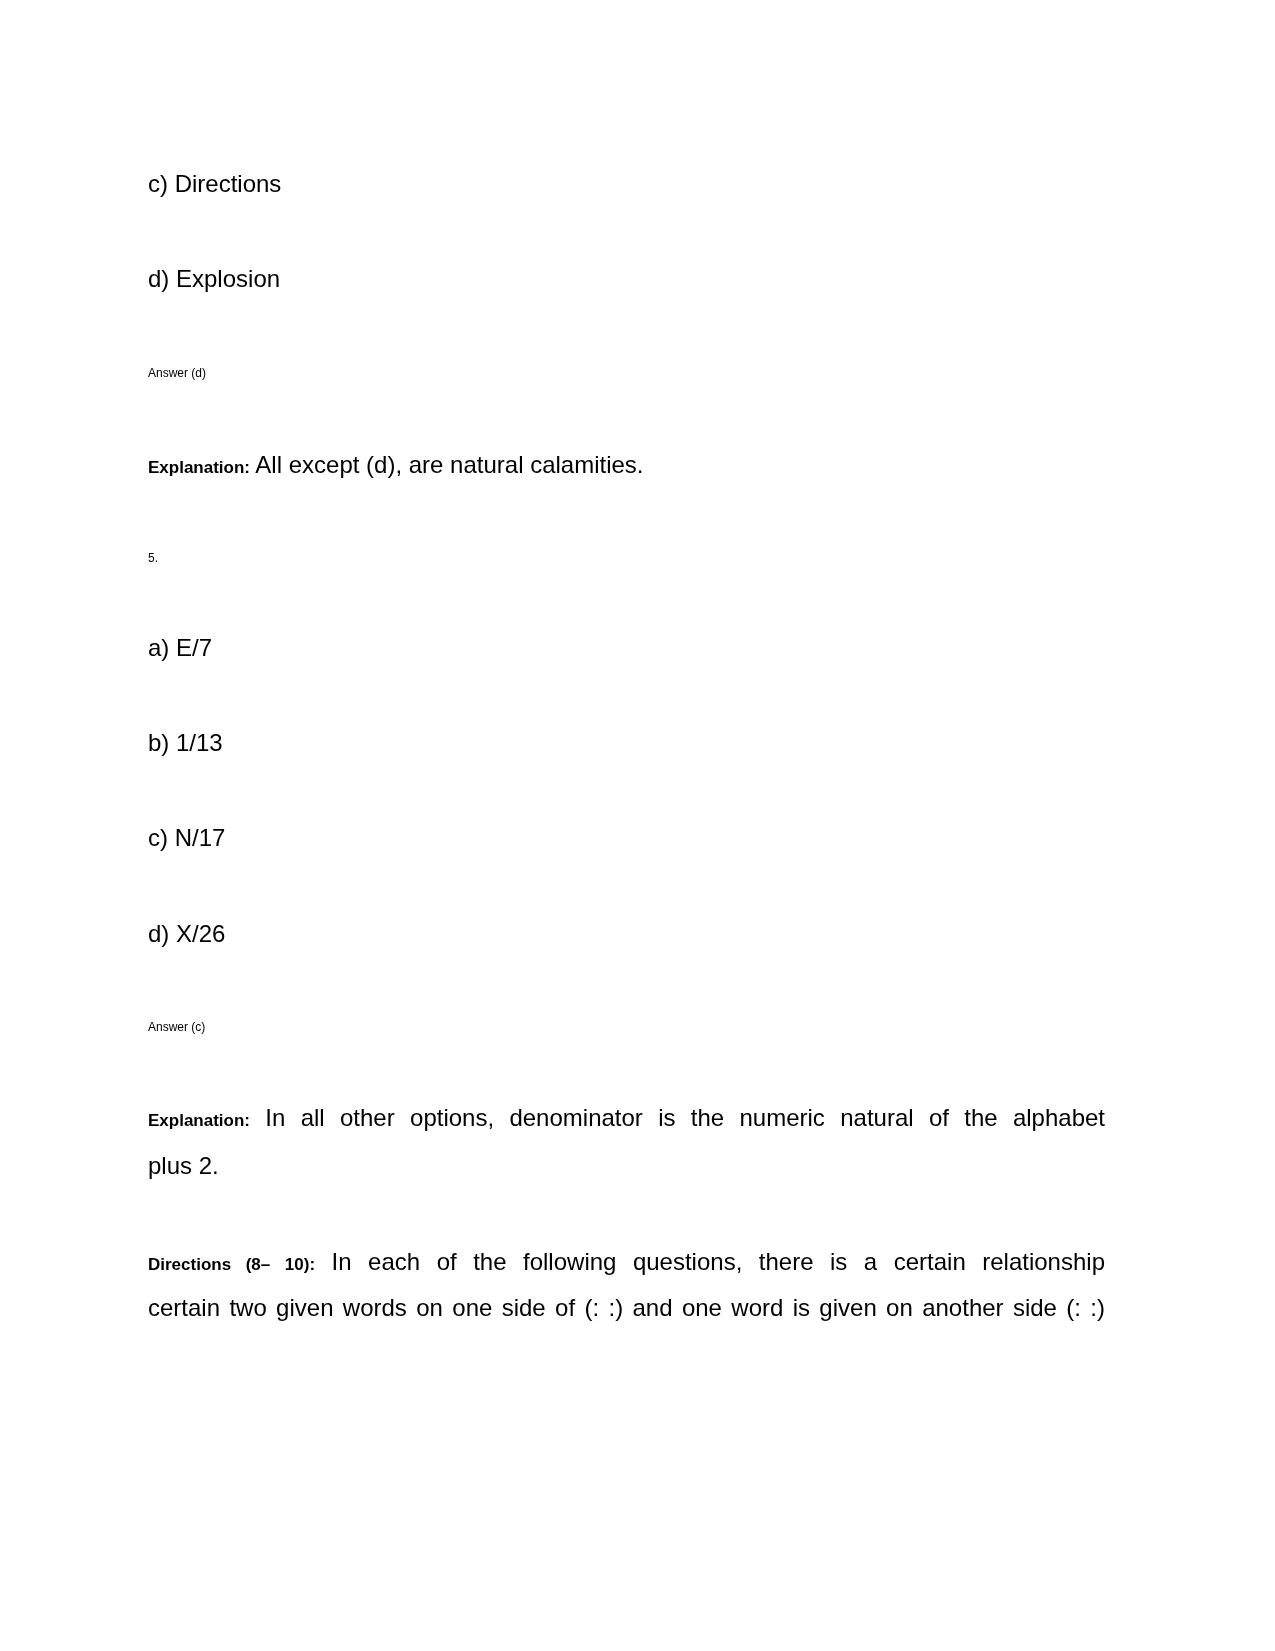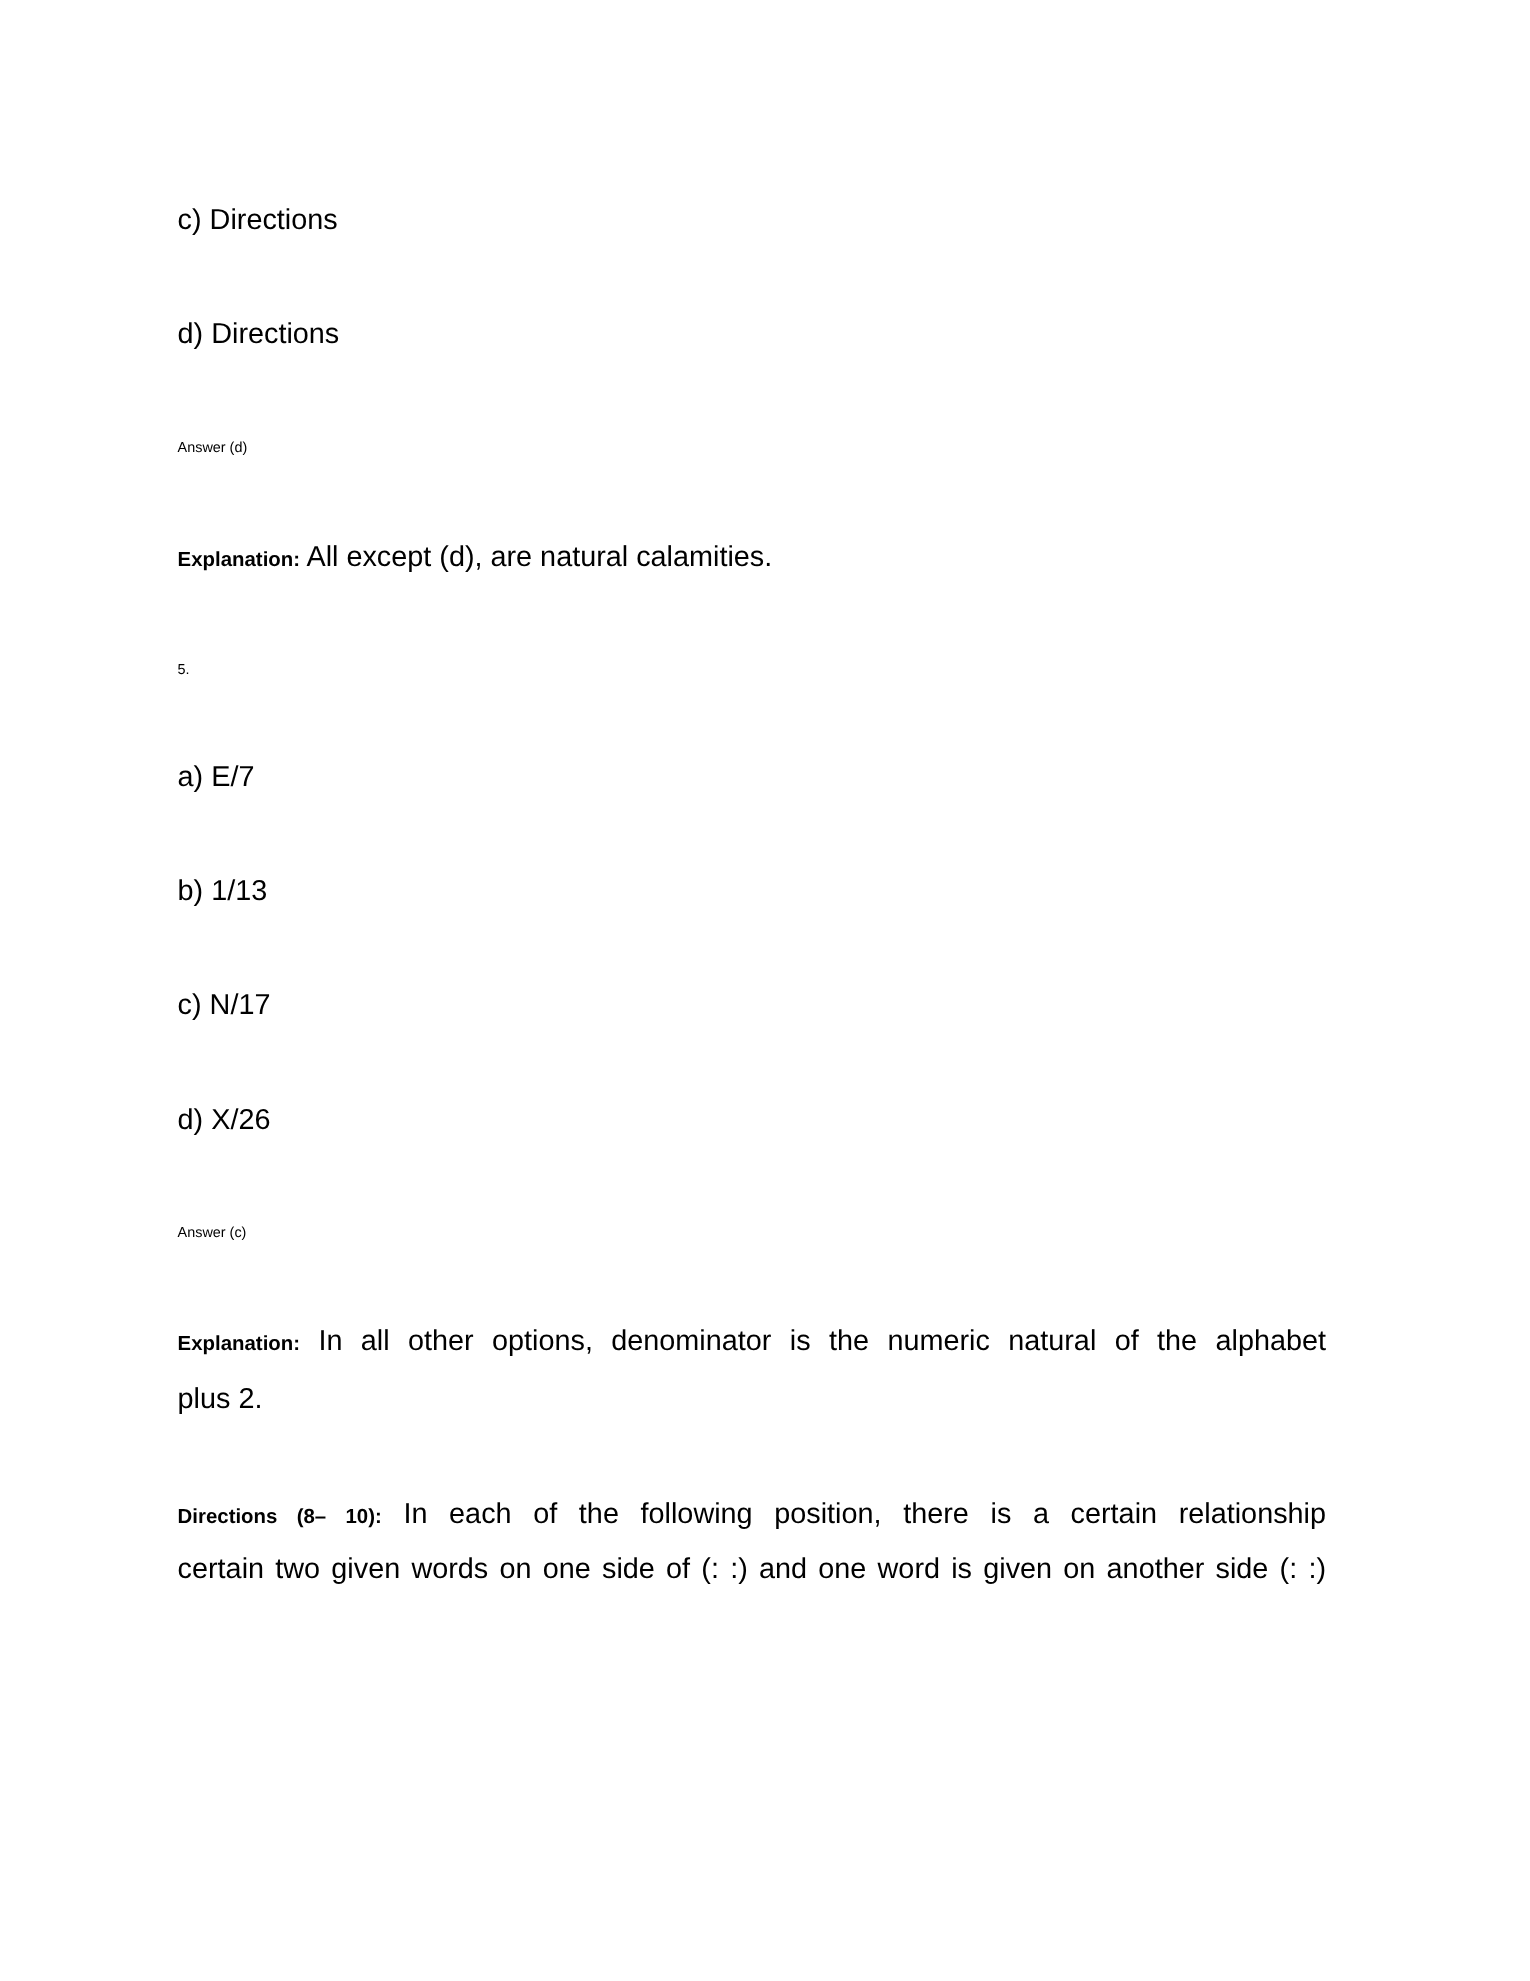--- a/index.html
+++ b/index.html
@@ -8,34 +8,34 @@
   .line { position:absolute; left:148px; white-space:nowrap; font-size:24px; line-height:30px; }
   .bold { font-weight:normal; font-size:12px; }
   .just { width:957px; text-align:justify; text-align-last:justify; white-space:normal; }
   .lbl { font-weight:bold; font-size:17px; }
 </style>
 </head>
 <body>
 
 <div>
   <div class="line" style="top:169px">c) Directions</div>
-  <div class="line" style="top:264px">d) Directions</div>
+  <div class="line" style="top:264px">d) Explosion</div>
   <div class="line bold" style="top:358px">Answer (d)</div>
   <div class="line" style="top:450px">
     <span class="lbl">Explanation:</span><span> All except (d), are natural calamities.</span>
   </div>
 
   <div class="line bold" style="top:543px">5.</div>
   <div class="line" style="top:633px">a) E/7</div>
   <div class="line" style="top:728px">b) 1/13</div>
   <div class="line" style="top:823px">c) N/17</div>
   <div class="line" style="top:919px">d) X/26</div>
   <div class="line bold" style="top:1012px">Answer (c)</div>
   <div class="line just" style="top:1103px">
     <span class="lbl">Explanation:</span><span> In all other options, denominator is the numeric natural of the alphabet</span>
   </div>
   <div class="line" style="top:1151px">plus 2.</div>
 
   <div class="line just" style="top:1247px">
-    <span class="lbl">Directions (8– 10):</span><span> In each of the following position, there is a certain relationship</span>
+    <span class="lbl">Directions (8– 10):</span><span> In each of the following questions, there is a certain relationship</span>
   </div>
   <div class="line just" style="top:1293px">certain two given words on one side of (: :) and one word is given on another side (: :)</div>
 </div>
 
 </body></html>

